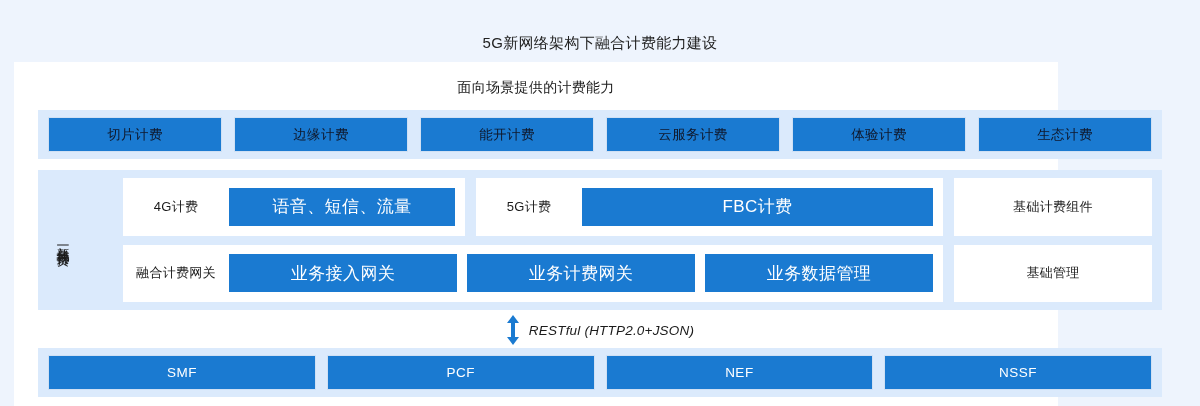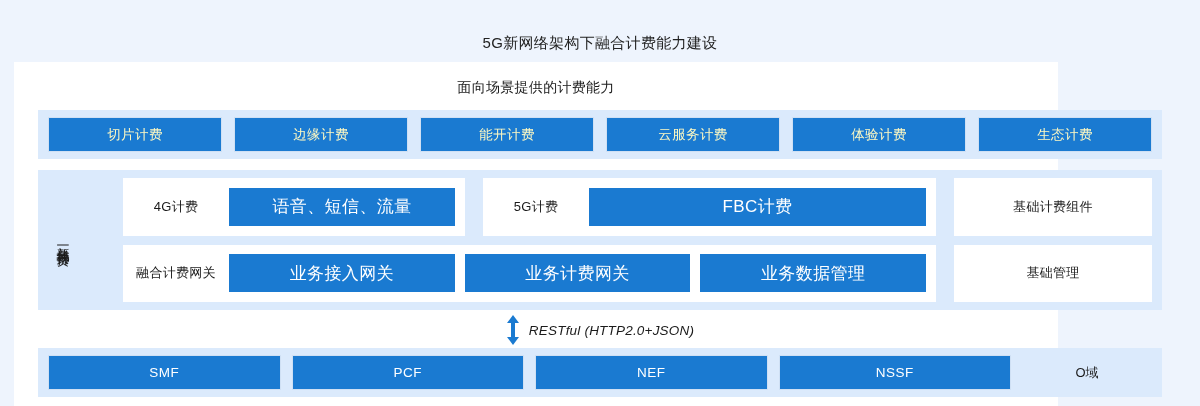--- a/index.html
+++ b/index.html
@@ -71,21 +71,21 @@
     height: 49px;
     display: flex;
     align-items: center;
     padding: 0 10px;
     gap: 12px;
   }
   .cap-btn {
     flex: 1 1 0;
     height: 33px;
     background: #1a7ad1;
-    color: #fef9c3;
+    color: #0f172a;
     font-size: 13.5px;
     display: flex;
     align-items: center;
     justify-content: center;
     letter-spacing: 0.4px;
     border: 1px solid #cfe0f4;
   }
 
   
   .mid-band {
@@ -117,21 +117,21 @@
   .mid-right {
     flex: 1 1 auto;
     display: flex;
     flex-direction: column;
     gap: 9px;
   }
 
   .mid-row {
     flex: 1 1 0;
     display: flex;
-    gap: 18px;
+    gap: 11px;
     padding-left: 36px;
   }
 
   .panel {
     background: #ffffff;
     display: flex;
     align-items: center;
     box-sizing: border-box;
     padding: 0 10px;
     gap: 10px;
@@ -278,17 +278,16 @@
         <path d="M7 0 L13 8 L9 8 L9 22 L13 22 L7 30 L1 22 L5 22 L5 8 L1 8 Z" fill="#1a7ad1"></path>
       </svg>
       <div class="proto-text">RESTful (HTTP2.0+JSON)</div>
     </div>
 
     <div class="band net-band">
       <div class="net-btn">SMF</div>
       <div class="net-btn">PCF</div>
       <div class="net-btn">NEF</div>
       <div class="net-btn">NSSF</div>
-      <div class="net-label">O域</div>
     </div>
 
   </div>
 </div>
 
 </body></html>

